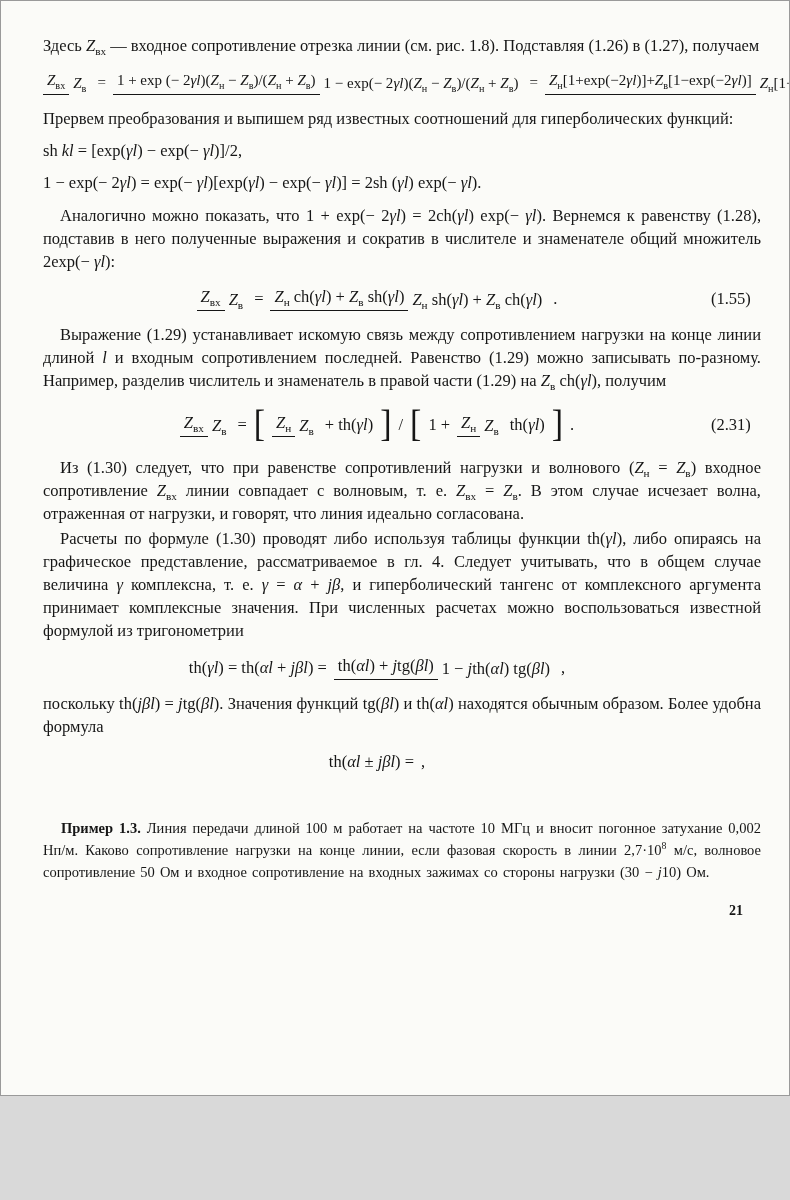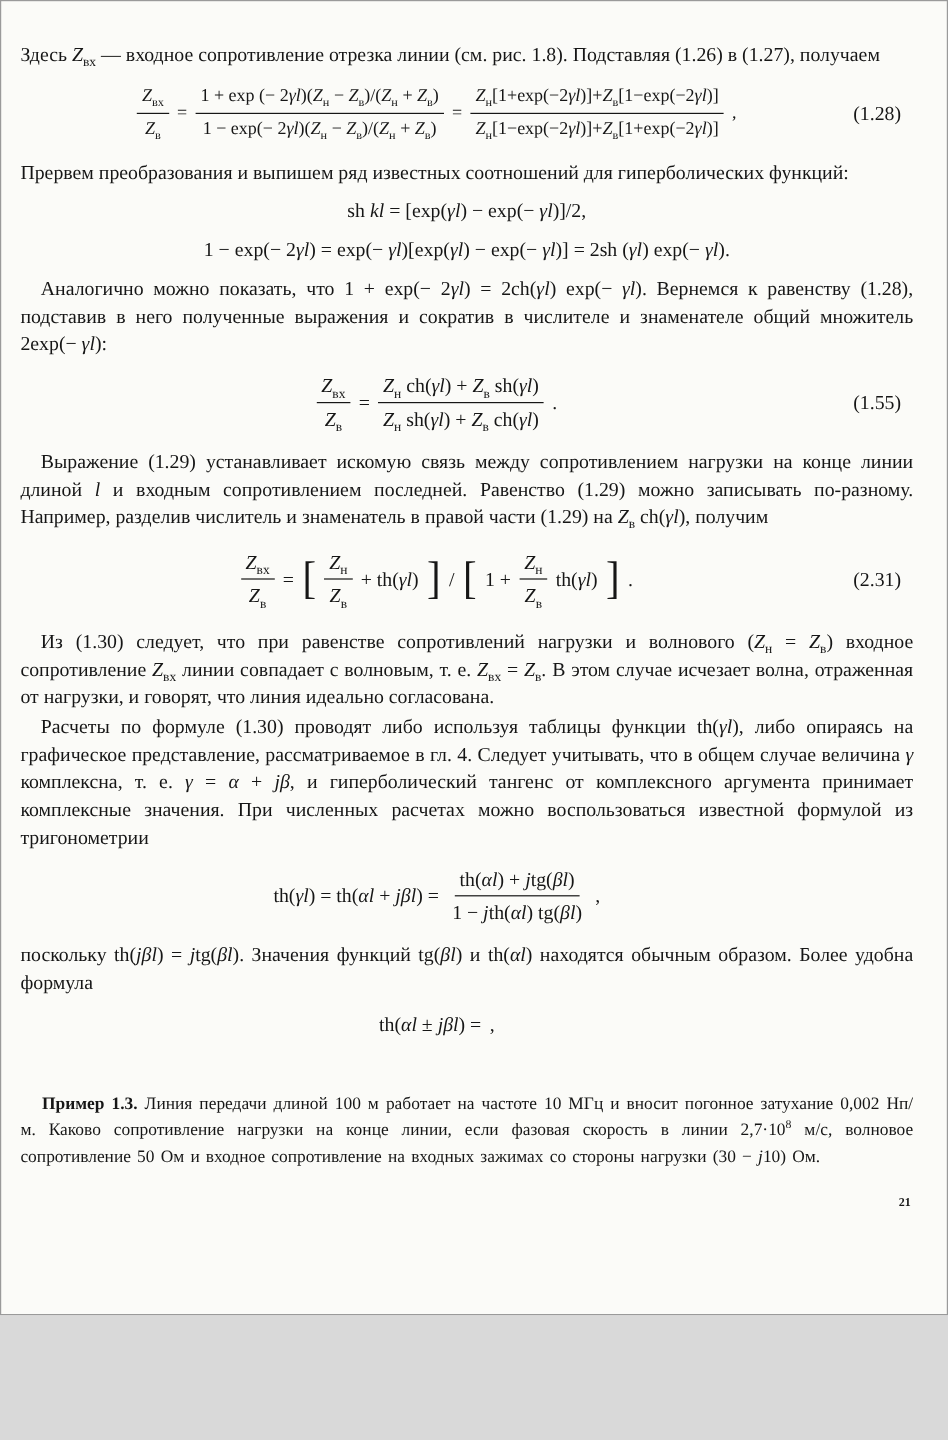--- a/index.html
+++ b/index.html
@@ -1,55 +1,55 @@
 <!DOCTYPE html>
 <html lang="ru"><head>
 <meta charset="utf-8">
 <title>Scanned textbook page</title>
 <style>
   * { box-sizing: border-box; }
   html, body { margin: 0; padding: 0; background: #d9d9d9; }
   .page {
     width: 790px; height: 1096px; margin: 0 auto; position: relative;
     background: #fbfbf8; border: 1px solid #9a9a9a; overflow: hidden;
-    padding: 33px 28px 0 16px;
+    padding: 33px 28px 0 42px;
     font-family: "Liberation Serif", "DejaVu Serif", serif;
     font-size: 16.5px; line-height: 23px; color: #161616;
   }
   p.body { margin: 0; text-align: justify; }
   p.ind { text-indent: 17px; }
   p.mt { margin-top: 2px; }
   i { font-style: italic; }
   sub { font-size: 0.68em; line-height: 0; }
   sup { font-size: 0.68em; line-height: 0; }
 
   
   .eq { display: flex; align-items: center; margin: 12px 0; }
   .eq-body { flex: 1; display: flex; justify-content: center; align-items: center; gap: 7px; white-space: nowrap; }
   .eq-tag { flex: 0 0 50px; text-align: left; }
   .eq.small .eq-body { font-size: 15px; }
   .eq130 { margin: 15px 0; }
 
   
-  .frac { display: inline-flex; flex-direction: column; align-items: center; text-align: center; vertical-align: middle; }
+  .frac { display: inline-flex; align-items: center; text-align: center; vertical-align: middle; }
   .frac .num { display: block; padding: 0 4px 2px; border-bottom: 1.4px solid #161616; white-space: nowrap; }
   .frac .den { display: block; padding: 2px 4px 0; white-space: nowrap; }
 
   .bigbr { font-size: 34px; line-height: 1; font-weight: 400; transform: scaleY(1.12); display: inline-block; }
   .op { display: inline-block; }
 
   
-  .ceq { text-align: center; margin: 9px 0; }
+  .ceq { text-align: left; margin: 9px 0; }
   .ceq.tight { margin: 0 0 10px; }
 
   .example {
     margin: 44px 0 16px; text-align: justify; text-indent: 18px;
     font-size: 14.5px; line-height: 22px; word-spacing: 1.5px;
   }
-  .pageno { text-align: right; font-size: 10px; font-weight: bold; margin: 8px 2px 0 0; }
+  .pageno { text-align: right; font-size: 14px; font-weight: bold; margin: 8px 18px 0 0; }
 </style>
 </head>
 <body>
 
 <div class="page">
 
   <p class="body">Здесь <i>Z</i><sub>вх</sub> — входное сопротивление отрезка линии (см. рис. 1.8). Подставляя (1.26) в (1.27), получаем</p>
 
   <div class="eq small">
     <div class="eq-body">

